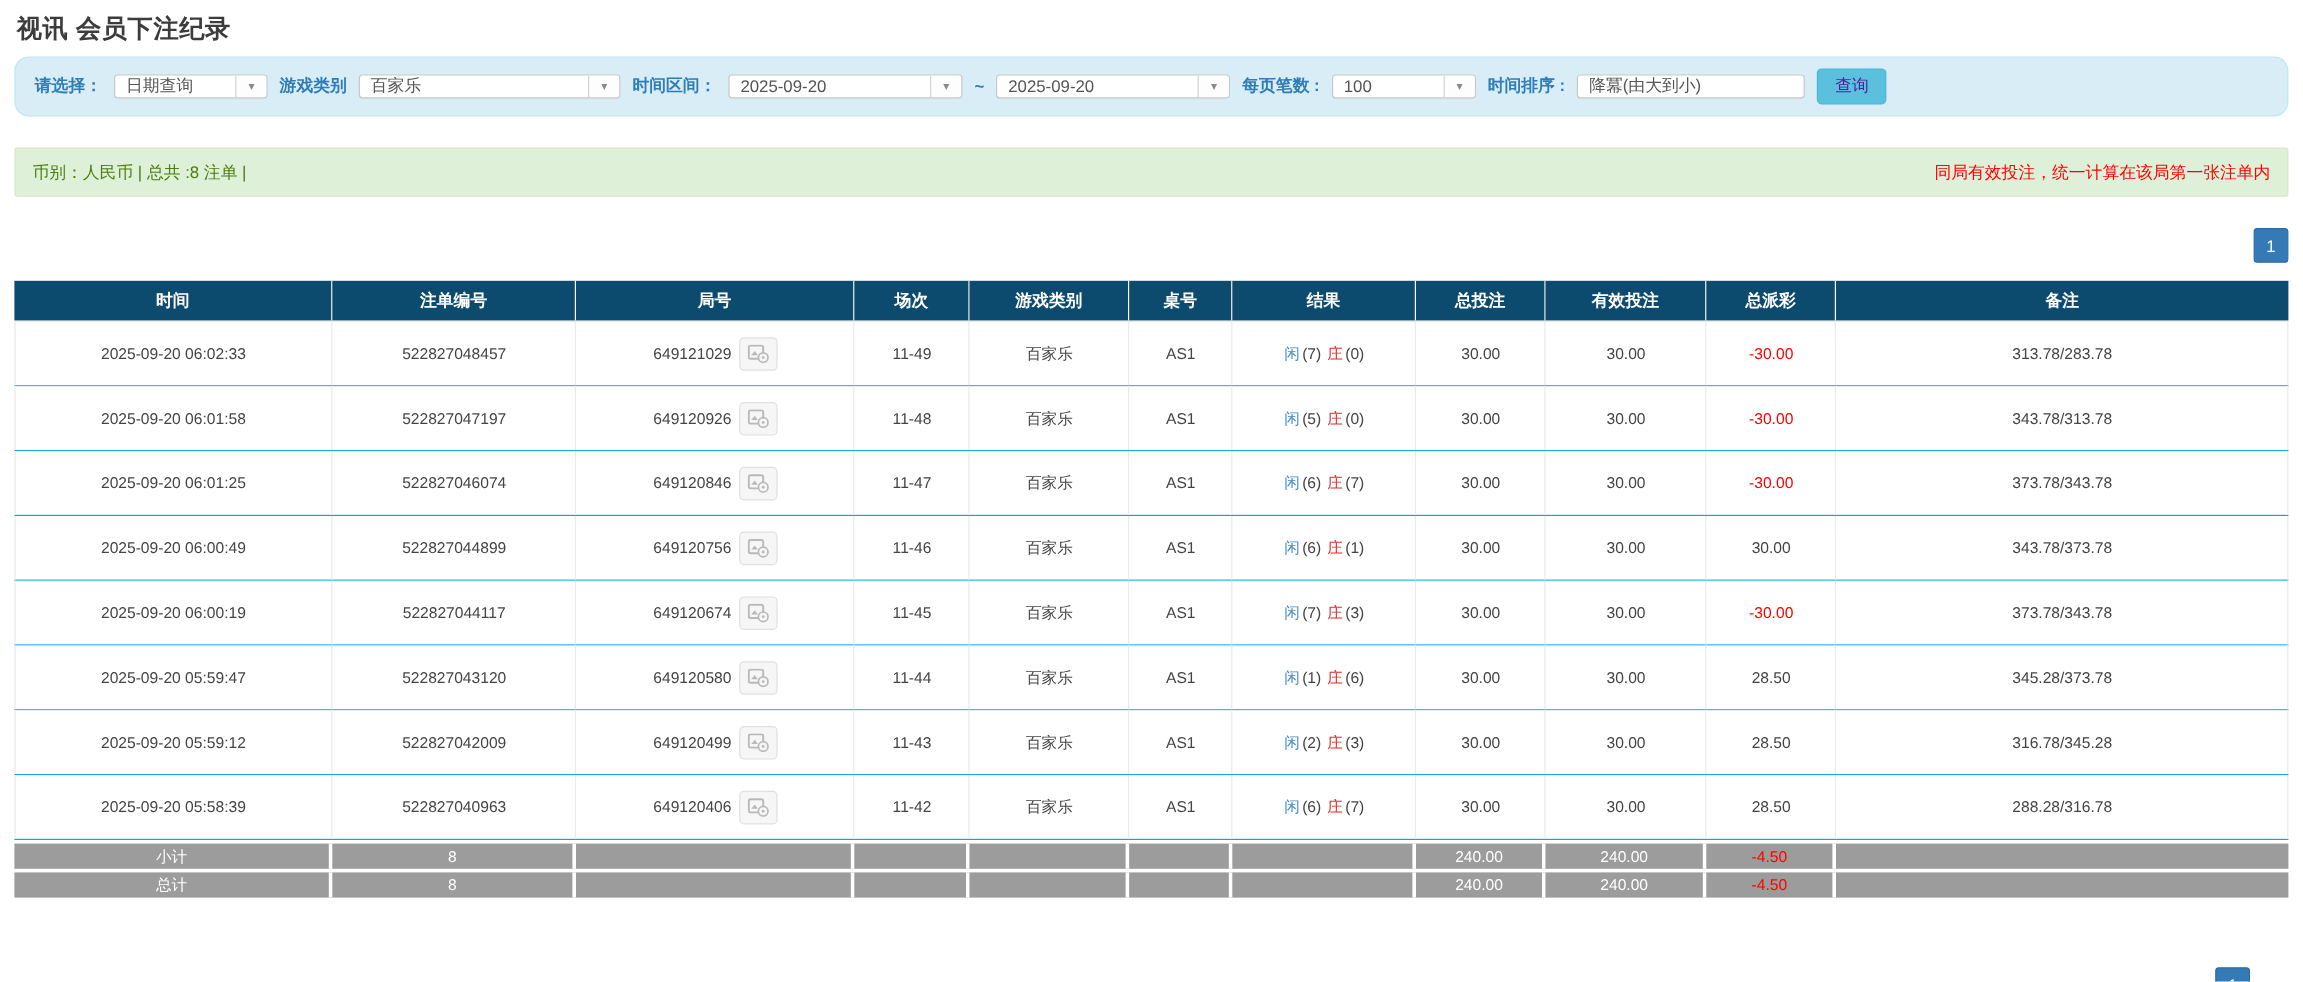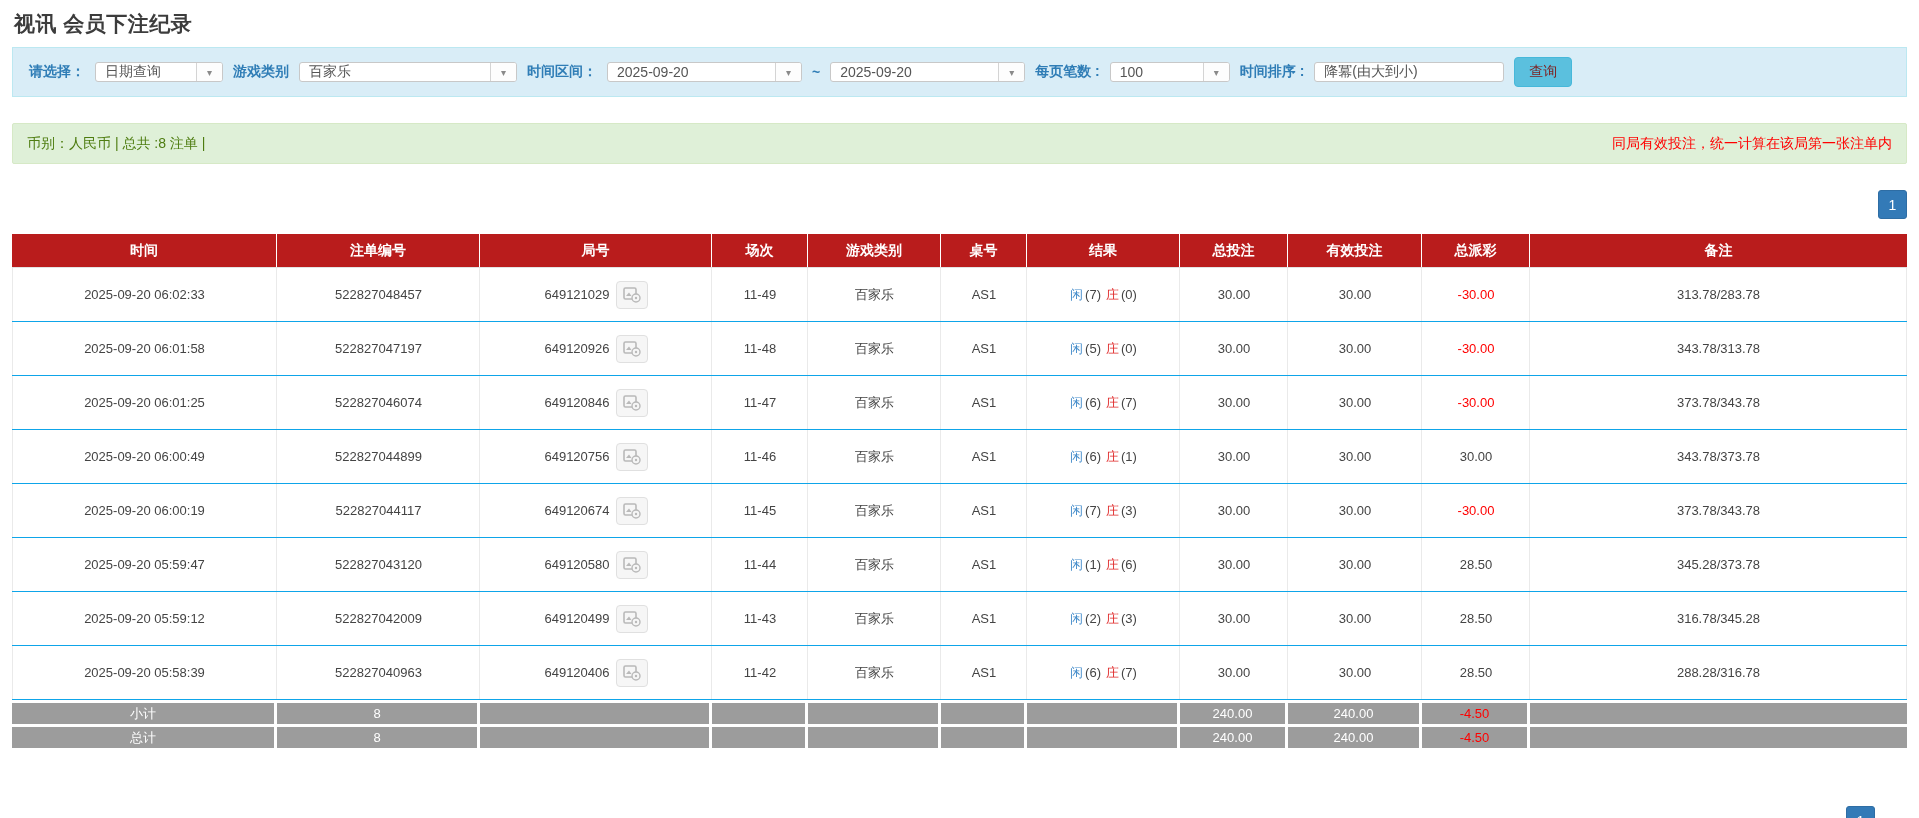--- a/index.html
+++ b/index.html
@@ -4,47 +4,47 @@
 <style>
   * { margin:0; padding:0; box-sizing:border-box; }
   html,body { width:1919px; height:818px; overflow:hidden; background:#fff;
     font-family:"Liberation Sans","DejaVu Sans",sans-serif; }
   .page { position:relative; width:1919px; height:818px; }
 
   .page-title { padding:10px 0 0 14px; font-size:21px; color:#3c3c3c; font-weight:bold; letter-spacing:0.5px; }
 
   
   .filter-bar { margin:9px 12px 0 12px; height:50px; background:#d9edf7; border:1px solid #bce8f1;
-    border-radius:0; display:flex; align-items:center; padding:0 16px; gap:10px; }
+    border-radius:12px; display:flex; align-items:center; padding:0 16px; gap:10px; }
   .f-label { color:#2f7db6; font-size:14px; font-weight:bold; white-space:nowrap; }
   .combo { display:flex; align-items:stretch; height:20px; background:#fff; border:1px solid #c8c8c8;
     border-radius:3px; overflow:hidden; }
   .combo-text { flex:1; display:flex; align-items:center; padding:0 9px; font-size:14px; color:#555; white-space:nowrap; }
   .combo-arrow { width:26px; display:flex; align-items:center; justify-content:center; border-left:1px solid #d4d4d4;
     background:#fdfdfd; color:#8a8a8a; font-size:10px; cursor:pointer; }
   .tilde { color:#2f7db6; font-size:14px; font-weight:bold; }
   .search-btn { height:30px; padding:0 14px; background:#5bc0de; border:1px solid #46b8da; border-radius:4px;
-    color:#7f1d1d; font-size:14px; cursor:pointer; }
+    color:#4c1d95; font-size:14px; cursor:pointer; }
 
   
   .summary-bar { margin:26px 12px 0 12px; height:41px; background:#dff0d8; border:1px solid #d6e9c6;
     border-radius:2px; display:flex; align-items:center; justify-content:space-between; padding:0 14px; }
   .summary-left { color:#4d7c0f; font-size:14px; }
   .summary-right { color:#ff0000; font-size:14px; }
 
   
   .pager-top { margin:26px 12px 0 12px; display:flex; justify-content:flex-end; }
   .page-btn { min-width:29px; height:29px; background:#337ab7; color:#fff; border:1px solid #2e6da4;
     border-radius:3px; font-size:14px; display:flex; align-items:center; justify-content:center; cursor:pointer; }
   .pager-bottom { position:absolute; right:44px; top:806px; }
 
   
   .grid-table { margin:15px 12px 0 12px; width:1895px; font-size:13px; }
   .tr { display:grid; grid-template-columns:265px 203px 232px 96px 133px 86px 153px 108px 134px 108px 1fr; }
-  .thead .td { background:#b91c1c; color:#fff; font-weight:bold; font-size:14px; height:33px;
+  .thead .td { background:#0c4a6e; color:#fff; font-weight:bold; font-size:14px; height:33px;
     display:flex; align-items:center; justify-content:center; border-right:1px solid #ffffff; }
   .thead .td:last-child { border-right:none; }
   .tbody .tr { background:#fff; border-bottom:1px solid #0ea5e9; }
   .tbody .tr:first-child { border-top:1px solid #e3e3e3; }
   .tbody .td { height:53px; display:flex; align-items:center; justify-content:center; gap:6px;
     color:#444; border-right:1px solid #eaeaea; border-left:1px solid transparent; }
   .tbody .td:first-child { border-left:1px solid #eaeaea; }
   .blue-link { color:#428bca; cursor:pointer; }
   .res-p { color:#428bca; }
   .res-b { color:#e02b2b; }

